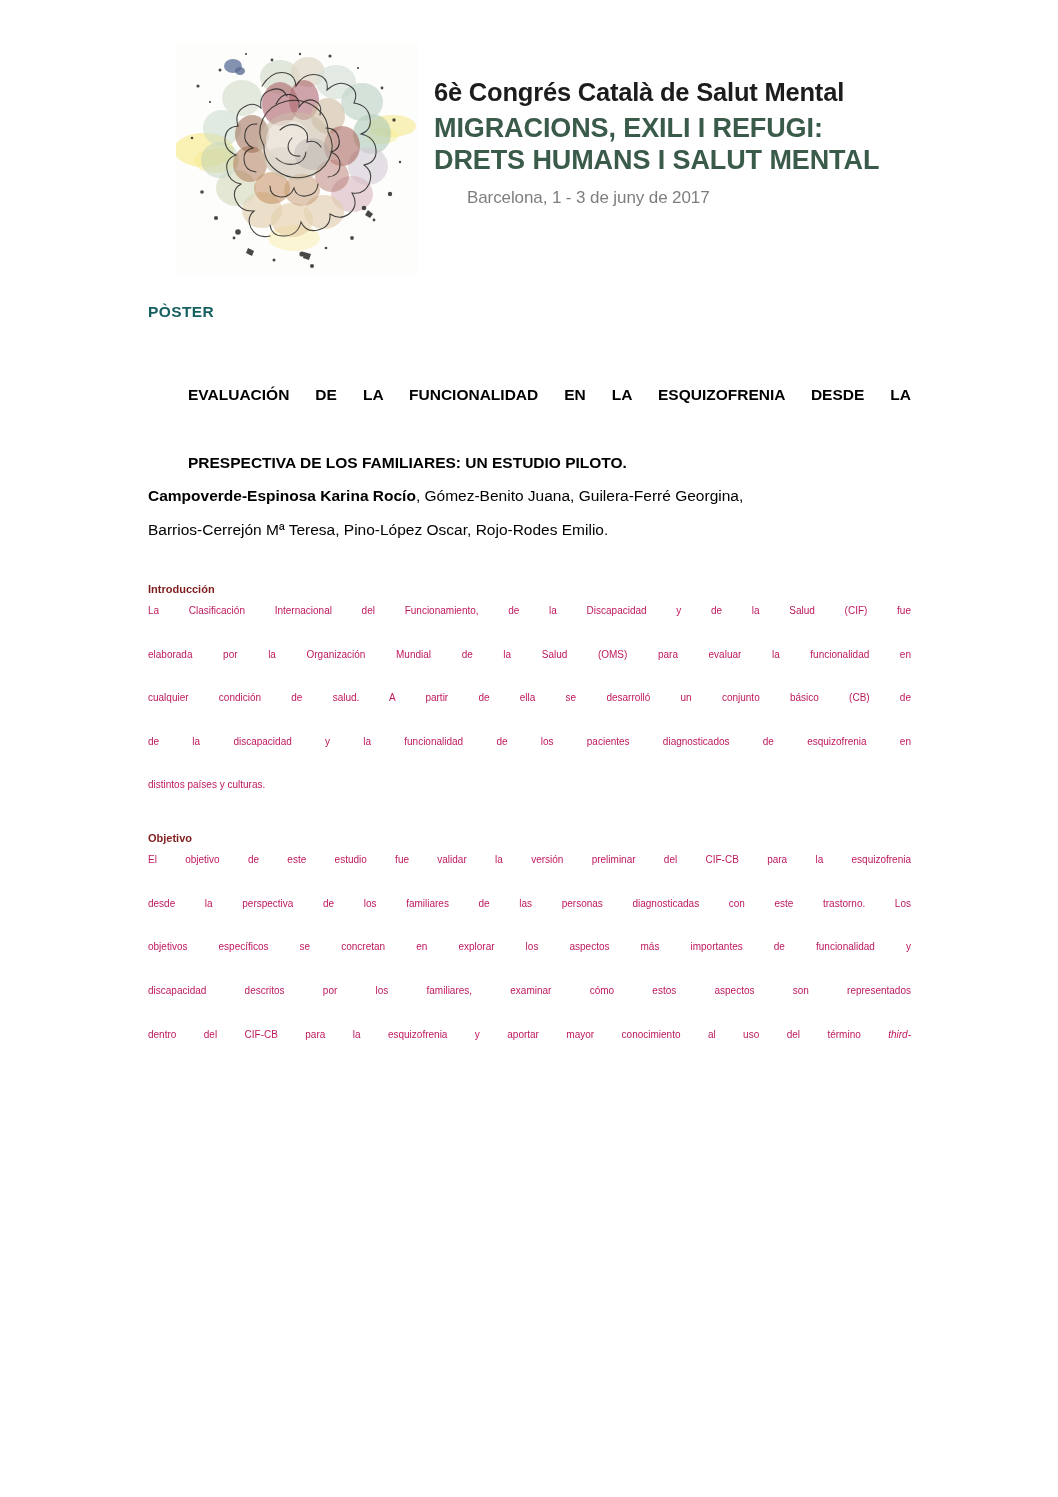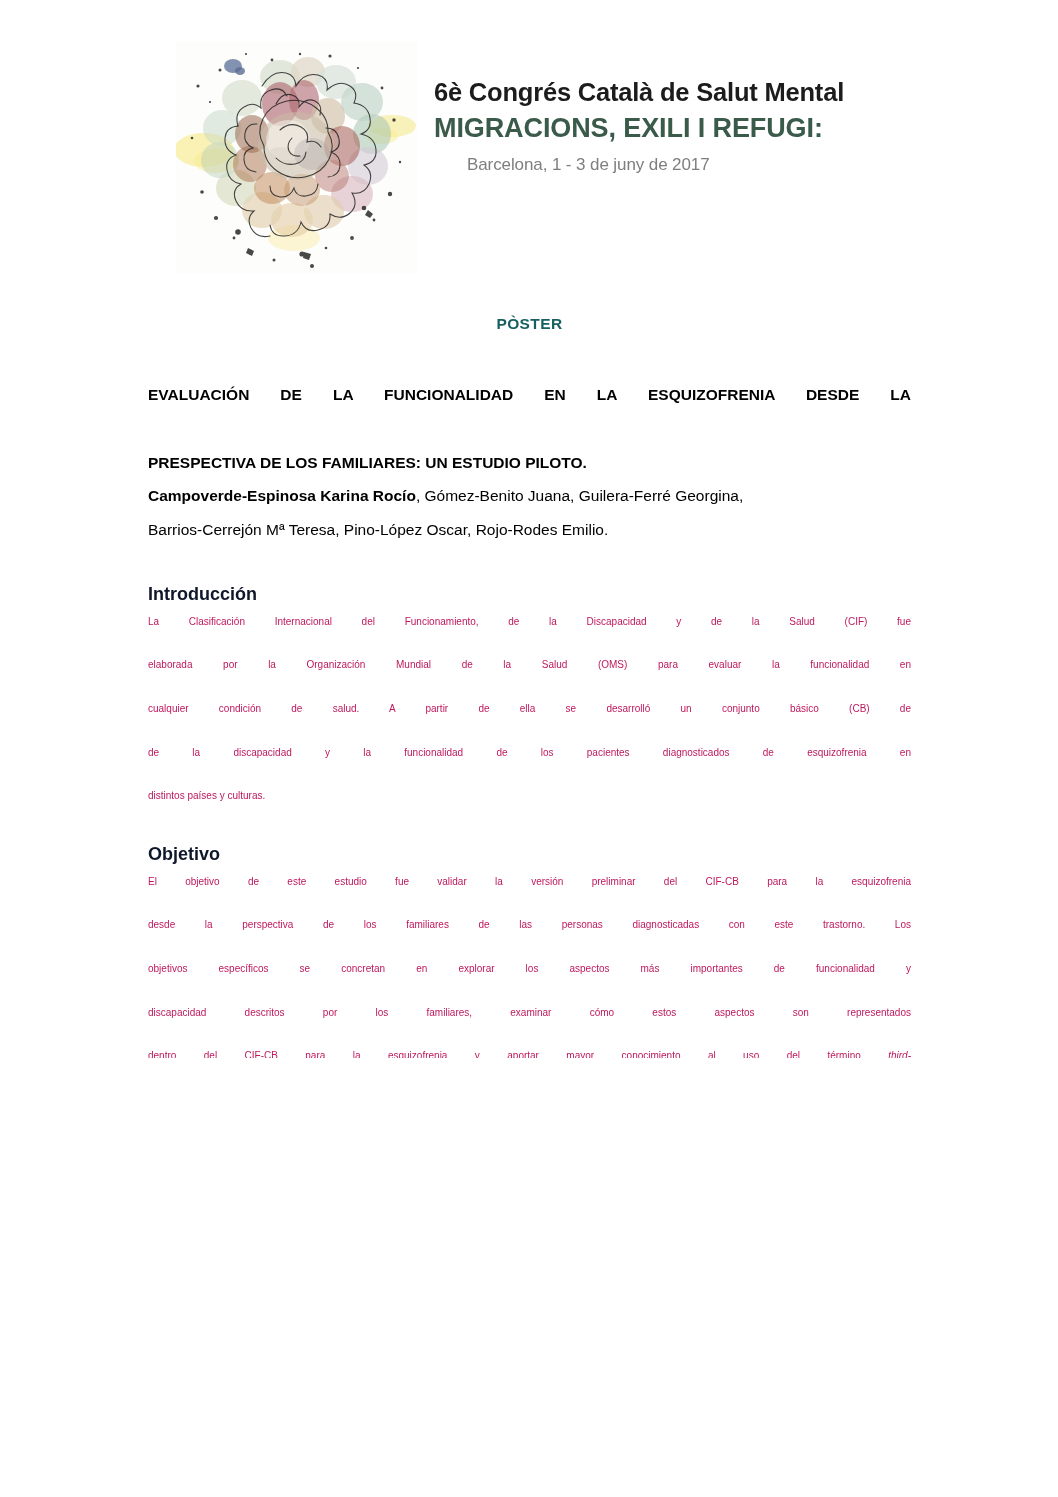--- a/index.html
+++ b/index.html
@@ -83,23 +83,22 @@
     letter-spacing: -0.1px;
     margin-top: 11px;
     white-space: nowrap;
     margin-left: 33px;
   }
 
   
   .poster-label {
     position: absolute;
     left: 148px;
-    top: 315px;
+    top: 303px;
     width: 763px;
-    text-align: center;
     font-size: 15.5px;
     font-weight: bold;
     color: #166060;
     letter-spacing: 0.4px;
   }
 
   
   .content {
     position: absolute;
     left: 148px;
@@ -111,20 +110,21 @@
     font-size: 15.5px;
     font-weight: bold;
     line-height: 2.18;
     text-align: justify;
     text-justify: inter-word;
     color: #000;
     margin: 0;
   }
   .doc-title .t-line {
     display: block;
+    margin-left: 40px;
   }
   .doc-title .t-line.justified {
     text-align: justify;
   }
   .doc-title .t-line.justified::after {
     content: "";
     display: inline-block;
     width: 100%;
     height: 0;
   }
@@ -134,23 +134,23 @@
     line-height: 2.18;
     color: #000;
   }
   .authors .lead { font-weight: bold; }
   .authors .a-line { display: block; }
 
   .section {
     margin-top: 34px;
   }
   .section-heading {
-    font-size: 18px;
-    font-weight: bold;
-    color: #0f172a;
+    font-size: 11px;
+    font-weight: bold;
+    color: #7f1d1d;
     line-height: 1.55;
     margin: 0 0 2px 0;
   }
   .section-body {
     font-size: 10px;
     line-height: 2.18;
     color: #be185d;
     margin: 0;
     text-align: justify;
     text-justify: inter-word;
@@ -294,20 +294,21 @@
           <path d="M128 210 l7 2 l-2 6 l-6 -2 z"></path>
           <path d="M192 168 l5 4 l-3 4 l-5 -3 z"></path>
         </g>
       </svg>
     </div>
 
     <div class="header-text">
       <div class="congress-title">6è Congrés Català de Salut Mental</div>
       <div class="congress-sub">
         <span class="l1">MIGRACIONS, EXILI I REFUGI:</span>
+        <span class="l2">DRETS HUMANS I SALUT MENTAL</span>
       </div>
       <div class="congress-date">Barcelona, 1 - 3 de juny de 2017</div>
     </div>
   </div>
 
   <div class="poster-label">PÒSTER</div>
 
   <div class="content">
 
     <div class="doc-title">

